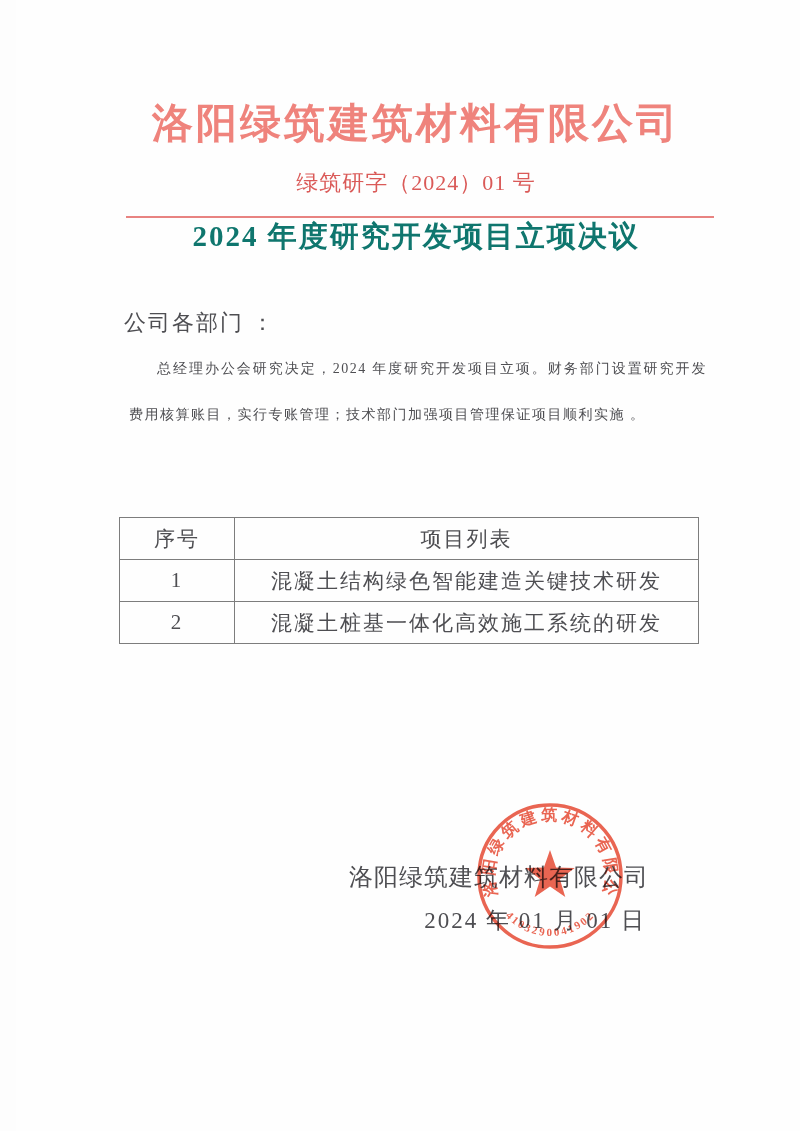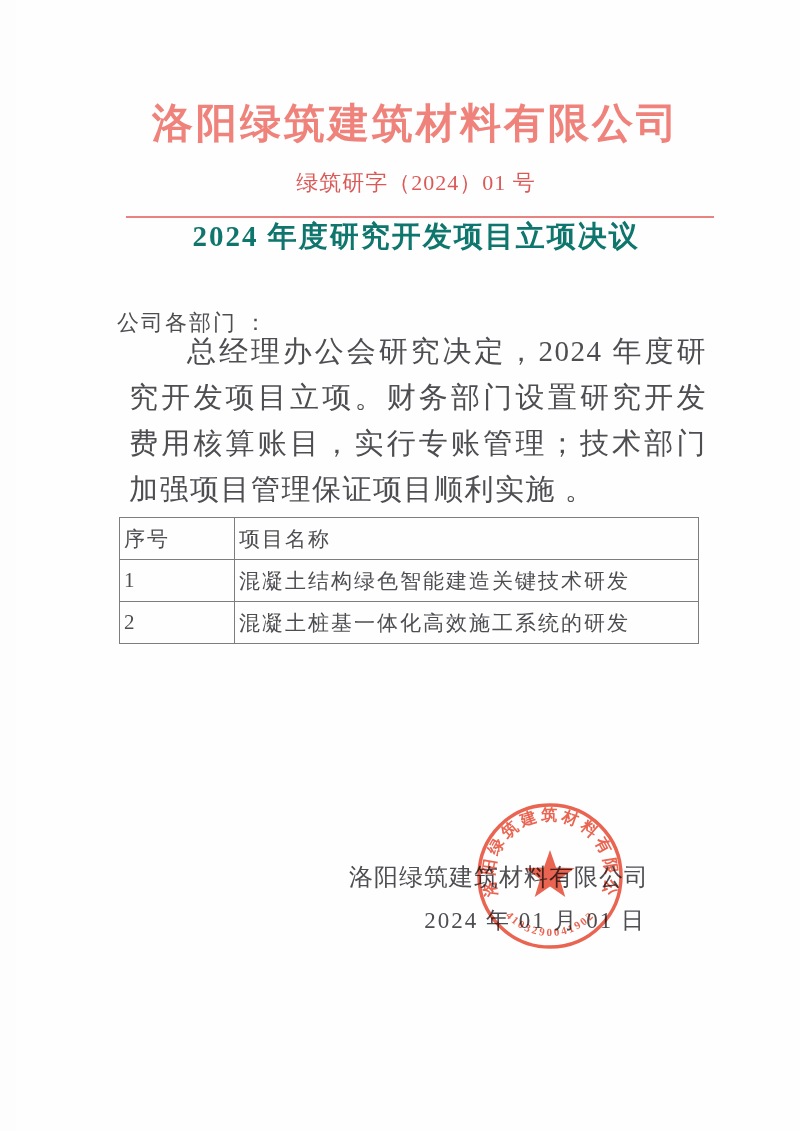--- a/index.html
+++ b/index.html
@@ -41,29 +41,29 @@
     position: absolute;
     top: 217px; left: 0; width: 800px;
     text-align: center;
     font-size: 29px;
     font-weight: bold;
     letter-spacing: 2px;
     color: #0f766e;
   }
   .salutation {
     position: absolute;
-    top: 308px; left: 101px;
+    top: 308px; left: 108px;
     font-size: 22px;
     letter-spacing: 2px;
   }
   .body-paragraph {
     position: absolute;
-    top: 328px; left: 113px;
+    top: 346px; left: 113px;
     width: 578px;
-    font-size: 29px;
+    font-size: 14px;
     line-height: 46px;
     letter-spacing: 1.5px;
     text-align: justify;
     text-indent: 2em;
   }
   .list-label {
     position: absolute;
     top: 481px; left: 155px;
     font-size: 22px;
     letter-spacing: 2px;
@@ -72,21 +72,21 @@
     position: absolute;
     top: 517px; left: 103px;
     width: 580px;
     border-collapse: collapse;
     font-size: 21px;
     color: #4e4e52;
   }
   table.project-table td, table.project-table th {
     border: 1px solid #7d7d7d;
     height: 41px;
-    text-align: left;
+    text-align: center;
     font-weight: normal;
     letter-spacing: 2px;
     padding: 0 4px;
     font-family: Liberation Serif, serif;
   }
   td.col-index, th.col-index { width: 106px; }
   .signature-company {
     position: absolute;
     top: 861px; right: 167px;
     font-size: 24px;
@@ -129,21 +129,21 @@
 
   <div class="salutation">公司各部门 ：</div>
 
   <div class="body-paragraph">总经理办公会研究决定，2024 年度研究开发项目立项。财务部门设置研究开发费用核算账目，实行专账管理；技术部门加强项目管理保证项目顺利实施 。</div>
 
 
   <table class="project-table">
     <tbody>
       <tr>
         <th class="col-index">序号</th>
-        <th>项目名称</th>
+        <th>项目列表</th>
       </tr>
       <tr>
         <td class="col-index">1</td>
         <td>混凝土结构绿色智能建造关键技术研发</td>
       </tr>
       <tr>
         <td class="col-index">2</td>
         <td>混凝土桩基一体化高效施工系统的研发</td>
       </tr>
     </tbody>

